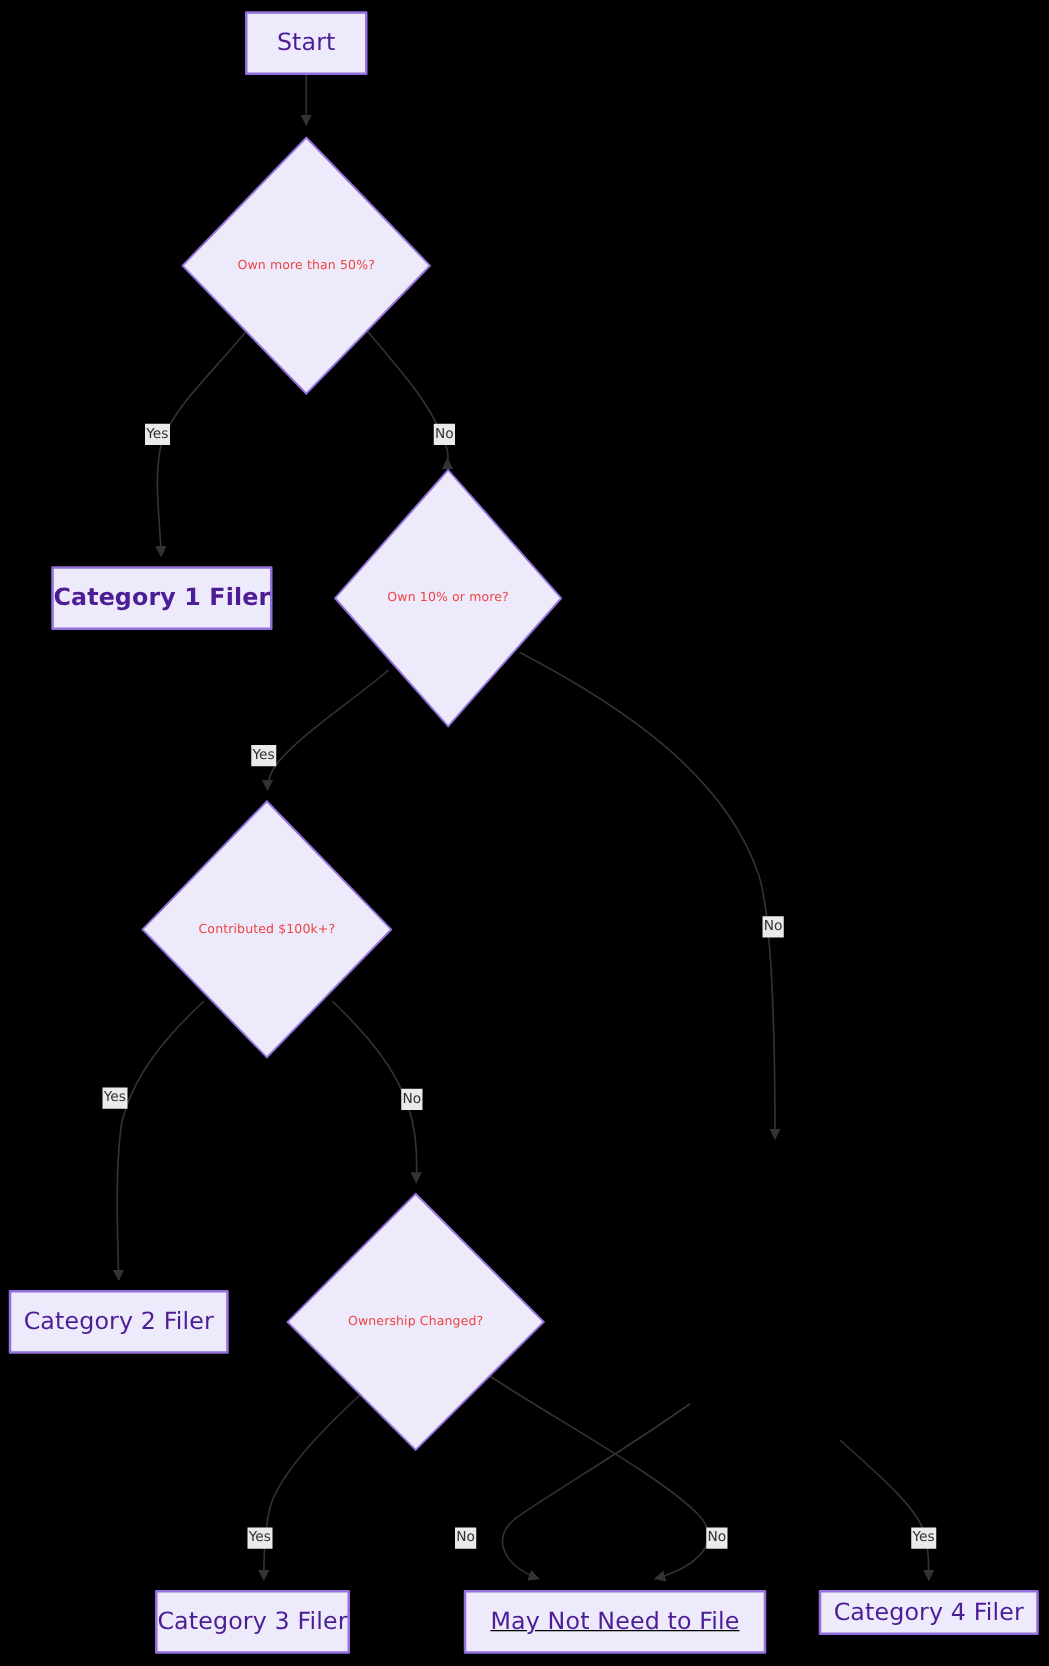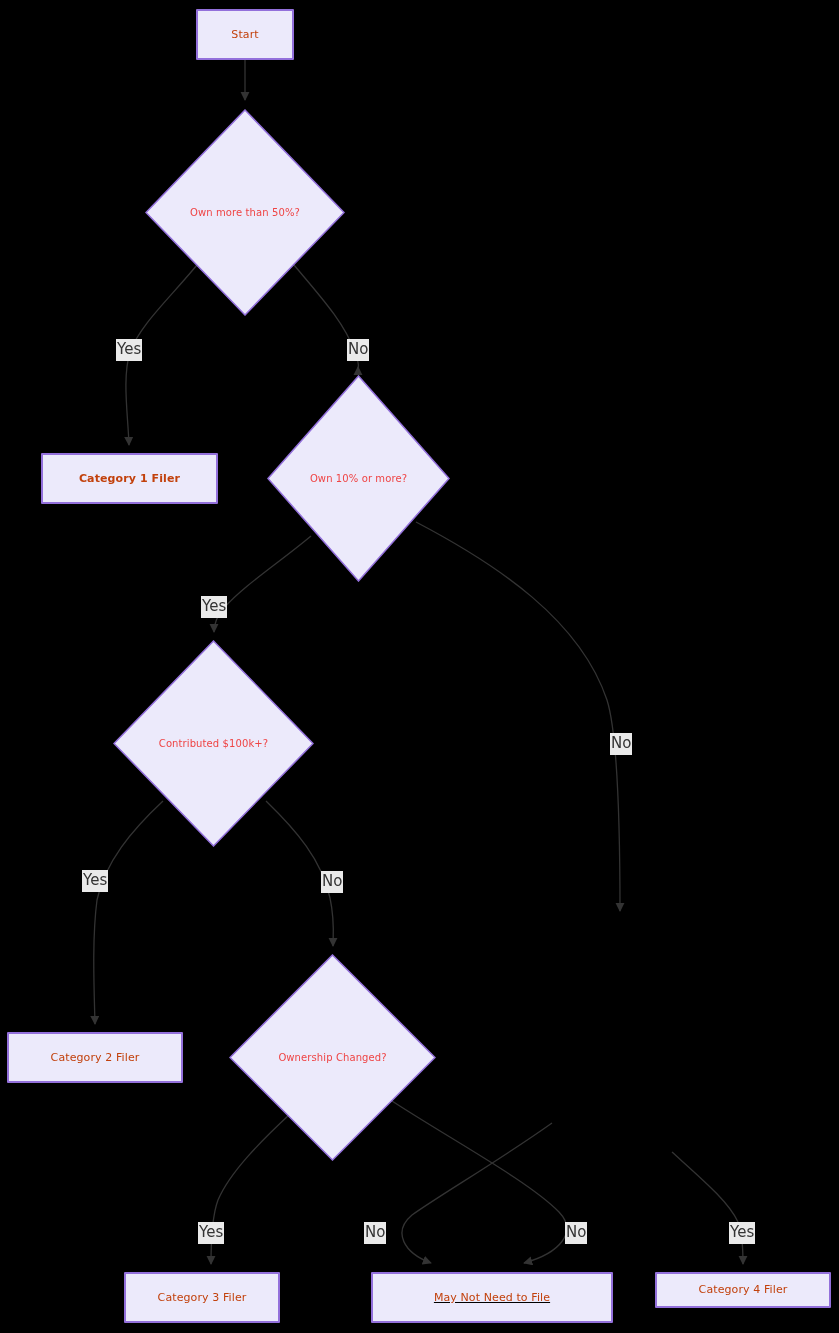--- a/index.html
+++ b/index.html
@@ -35,22 +35,22 @@
     align-items: center;
     justify-content: center;
     text-align: center;
   }
   .node-rect {
     background: #ECEAFB;
     border: 2px solid #9370DB;
     border-radius: 1px;
   }
   .node-rect .node-label {
-    color: #c2410c;
-    font-size: 11px;
+    color: #4c1d95;
+    font-size: 19px;
     line-height: 1.2;
     letter-spacing: 0.1px;
     white-space: nowrap;
   }
   .node-diamond {
     background: transparent;
     border: none;
   }
   .diamond-shape {
     position: absolute;
@@ -66,21 +66,21 @@
     line-height: 1.55;
     letter-spacing: 0.1px;
     white-space: nowrap;
     text-align: center;
   }
   
   .edge-label {
     position: absolute;
     background: #EAEAEA;
     color: #333333;
-    font-size: 15px;
+    font-size: 11px;
     line-height: 1.25;
     padding: 1px 1px 2px 1px;
     box-sizing: border-box;
     white-space: nowrap;
     z-index: 5;
   }
 </style>
 </head>
 <body>
 

